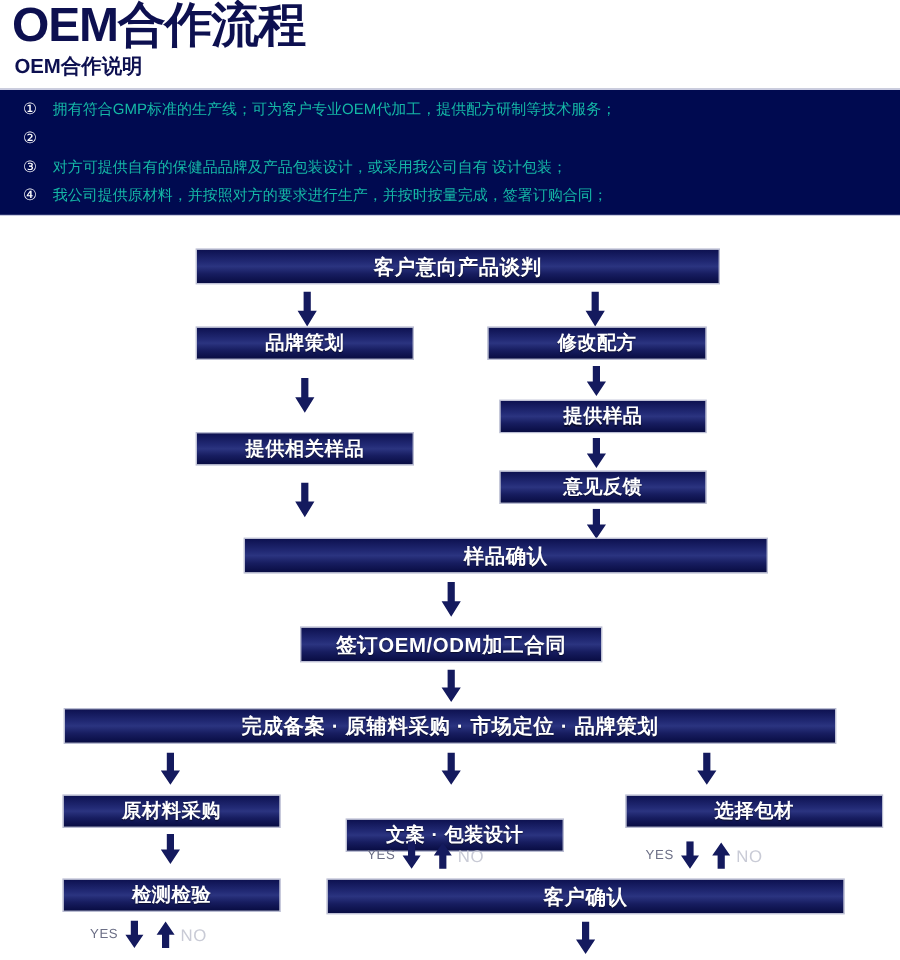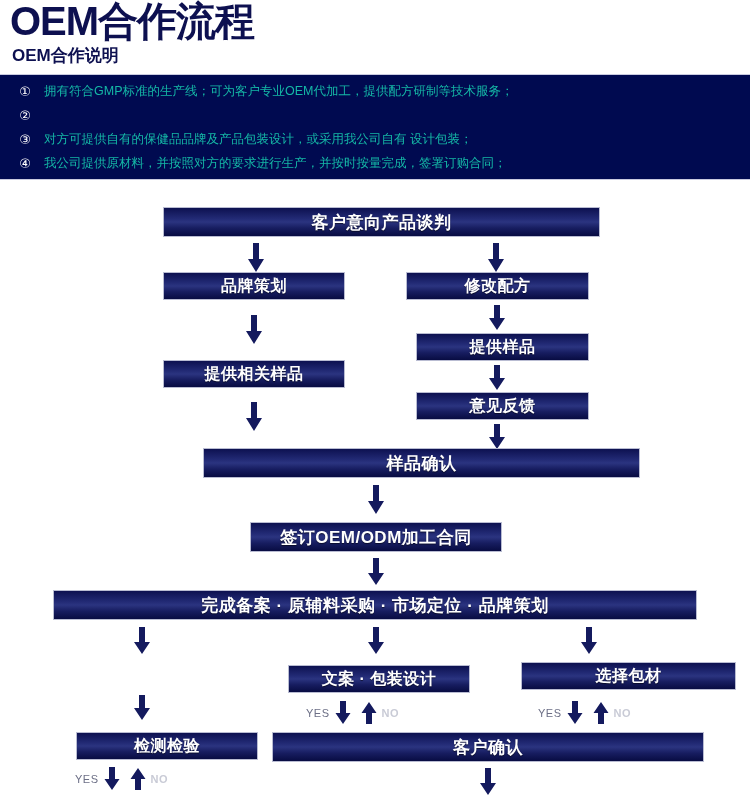--- a/index.html
+++ b/index.html
@@ -117,23 +117,23 @@
     height: 22px;
     white-space: nowrap;
   }
   .yesno .lbl-yes {
     font-size: 11px;
     color: #6c6f86;
     font-weight: normal;
     letter-spacing: 0.5px;
   }
   .yesno .lbl-no {
-    font-size: 11px;
+    font-size: 14px;
     color: #c9cbd6;
-    font-weight: bold;
+    font-weight: normal;
     letter-spacing: 0.5px;
   }
   .yesno .mini {
     width: 18px;
     height: 24px;
     margin: 0 4px;
   }
 </style>
 </head>
 <body>
@@ -238,21 +238,22 @@
     <svg width="22" height="28" viewBox="0 0 22 28">
         <path d="M8 0 h6 v15 h5 L11 27 L3 15 h5 z" fill="#141a5e"></path>
       </svg>
   </div>
   <div class="arrow" style="left:578px; top:447px;">
     <svg width="22" height="28" viewBox="0 0 22 28">
         <path d="M8 0 h6 v15 h5 L11 27 L3 15 h5 z" fill="#141a5e"></path>
       </svg>
   </div>
 
-  <div class="node" style="left:288px; top:485px; width:182px; height:28px;">文案 · 包装设计</div>
+  <div class="node" style="left:52px; top:482px; width:182px; height:28px;">原材料采购</div>
+  <div class="node" style="left:288px; top:502px; width:182px; height:28px;">文案 · 包装设计</div>
   <div class="node" style="left:521px; top:482px; width:215px; height:28px;">选择包材</div>
 
   <div class="arrow" style="left:131px; top:515px;">
     <svg width="22" height="26" viewBox="0 0 22 26">
         <path d="M8 0 h6 v13 h5 L11 25 L3 13 h5 z" fill="#141a5e"></path>
       </svg>
   </div>
 
   <div class="yesno" style="left:306px; top:522px;">
     <span class="lbl-yes">YES</span>
@@ -277,21 +278,21 @@
         </svg>
     </span>
     <span class="mini">
       <svg width="18" height="24" viewBox="0 0 18 24">
           <path d="M9 1 L16.5 12 H12 v11 H6 V12 H1.5 z" fill="#141a5e"></path>
         </svg>
     </span>
     <span class="lbl-no">NO</span>
   </div>
 
-  <div class="node" style="left:52px; top:552px; width:182px; height:28px;margin-left:24px;">检测检验</div>
+  <div class="node" style="left:52px; top:552px; width:182px; height:28px;">检测检验</div>
   <div class="node big" style="left:272px; top:552px; width:432px; height:30px;">客户确认</div>
 
   <div class="yesno" style="left:75px; top:588px;">
     <span class="lbl-yes">YES</span>
     <span class="mini">
       <svg width="18" height="24" viewBox="0 0 18 24">
           <path d="M6 0 h6 v12 h4.5 L9 23 L1.5 12 h4.5 z" fill="#141a5e"></path>
         </svg>
     </span>
     <span class="mini">

